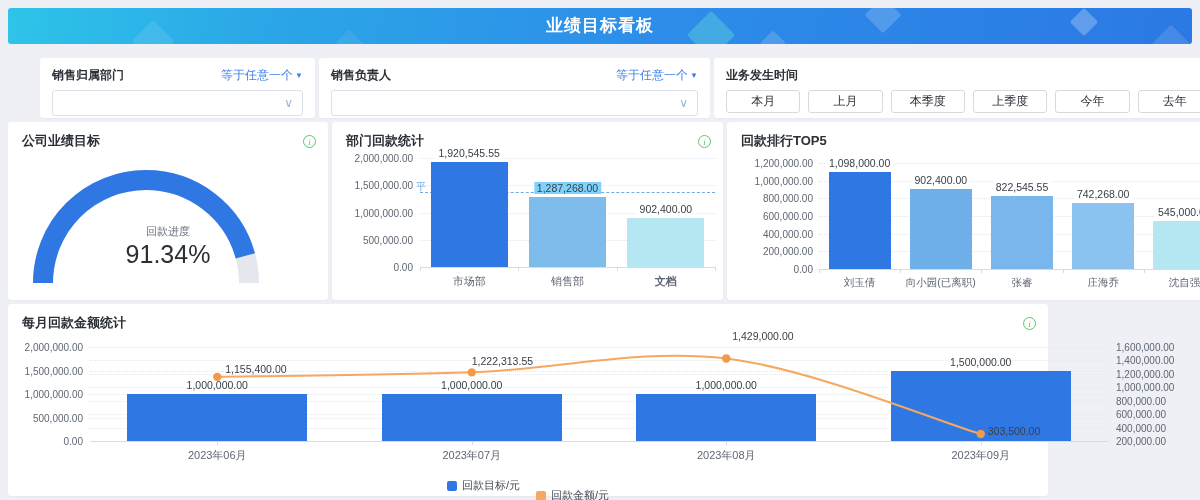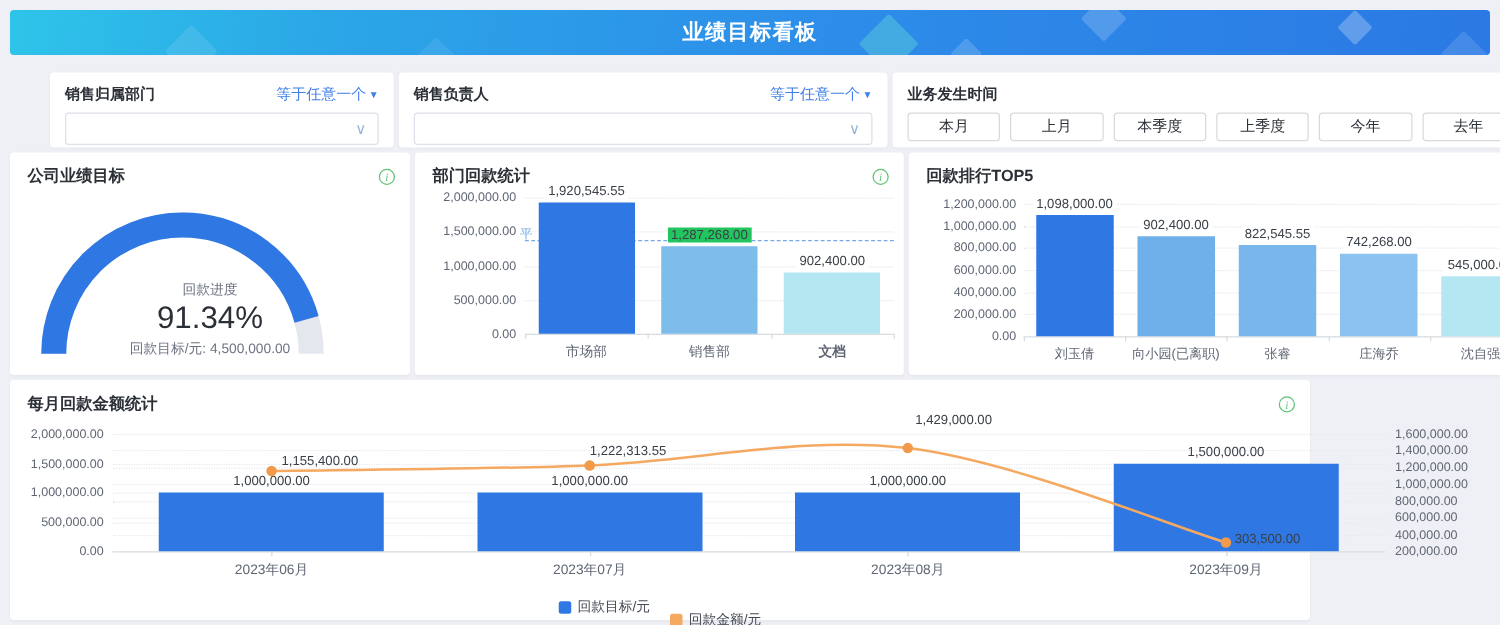--- a/index.html
+++ b/index.html
@@ -111,21 +111,20 @@
       </div>
       <div class="chart-abs" id="gauge-chart">
           <svg width="275" height="150" style="position: absolute; left: 0px; top: 26px;">
             <path d="M 35 135 A 103 103 0 0 1 241 135" fill="none" stroke="#e4e7ed" stroke-width="20"></path>
             <path d="M 35 135 A 103 103 0 0 1 241 135" fill="none" stroke="#2F78E3" stroke-width="20" stroke-dasharray="295.56166516825846 373.5840433197487"></path>
           </svg>
         </div>
       <div class="gauge-center">
         <div class="g-label">回款进度</div>
         <div class="g-value">91.34%</div>
-        <div class="g-target">回款目标/元: 4,500,000.00</div>
       </div>
     </div>
     <div class="card panel" style="width:391px;" id="panel-dept">
       <div class="panel-head">
         <span class="panel-title">部门回款统计</span>
         <span class="info-icon">i</span>
       </div>
       <div class="chart-abs" id="dept-chart">
           <div style="position: absolute; left: 8px; width: 73px; top: 31px; text-align: right; font-size: 10px; color: rgb(95, 102, 115); white-space: nowrap;">2,000,000.00</div>
           <div style="position: absolute; left: 88px; width: 295px; top: 36px; height: 0px; border-top: 1px dotted rgb(227, 231, 238); z-index: 0;"></div>
@@ -140,21 +139,21 @@
           <div style="position: absolute; left: 88px; top: 145px; width: 0px; height: 4px; border-left: 1px solid rgb(216, 219, 224);"></div>
           <div style="position: absolute; left: 186.333px; top: 145px; width: 0px; height: 4px; border-left: 1px solid rgb(216, 219, 224);"></div>
           <div style="position: absolute; left: 284.667px; top: 145px; width: 0px; height: 4px; border-left: 1px solid rgb(216, 219, 224);"></div>
           <div style="position: absolute; left: 383px; top: 145px; width: 0px; height: 4px; border-left: 1px solid rgb(216, 219, 224);"></div>
           <div style="position: absolute; left: 88px; width: 295px; top: 70.3311px; height: 0px; border-top: 1px dashed rgb(116, 168, 230); z-index: 1;"></div>
           <div style="position: absolute; left: 84px; top: 58.3311px; font-size: 10px; color: rgb(116, 168, 230); z-index: 1;">平</div>
           <div style="position: absolute; left: 98.6667px; width: 77px; top: 40.3303px; height: 104.67px; background: rgb(47, 120, 227); z-index: 2;"></div>
           <div style="position: absolute; left: 137.167px; top: 25.3303px; transform: translateX(-50%); white-space: nowrap; font-size: 10.5px; color: rgb(58, 64, 72); background: rgb(255, 255, 255); padding: 0px 3px; z-index: 3;">1,920,545.55</div>
           <div style="position: absolute; left: 137.167px; top: 152px; transform: translateX(-50%); white-space: nowrap; font-size: 11px; color: rgb(95, 102, 115);">市场部</div>
           <div style="position: absolute; left: 197px; width: 77px; top: 74.8439px; height: 70.1561px; background: rgb(126, 188, 236); z-index: 2;"></div>
-          <div style="position: absolute; left: 235.5px; top: 59.8439px; transform: translateX(-50%); white-space: nowrap; font-size: 10.5px; color: rgb(58, 64, 72); background: #22c55e; padding: 0px 3px; z-index: 3;">1,287,268.00</div>
+          <div style="position: absolute; left: 235.5px; top: 59.8439px; transform: translateX(-50%); white-space: nowrap; font-size: 10.5px; color: rgb(58, 64, 72); background: #7dd3fc; padding: 0px 3px; z-index: 3;">1,287,268.00</div>
           <div style="position: absolute; left: 235.5px; top: 152px; transform: translateX(-50%); white-space: nowrap; font-size: 11px; color: rgb(95, 102, 115);">销售部</div>
           <div style="position: absolute; left: 295.333px; width: 77px; top: 95.8192px; height: 49.1808px; background: rgb(181, 231, 242); z-index: 2;"></div>
           <div style="position: absolute; left: 333.833px; top: 80.8192px; transform: translateX(-50%); white-space: nowrap; font-size: 10.5px; color: rgb(58, 64, 72); background: rgb(255, 255, 255); padding: 0px 3px; z-index: 3;">902,400.00</div>
           <div style="position: absolute; left: 333.833px; top: 152px; transform: translateX(-50%); white-space: nowrap; font-size: 11px; color: rgb(95, 102, 115); font-weight: bold;">文档</div>
         </div>
     </div>
     <div class="card panel" style="width:510px;" id="panel-top5">
       <div class="panel-head">
         <span class="panel-title">回款排行TOP5</span>
         <span class="info-icon">i</span>

